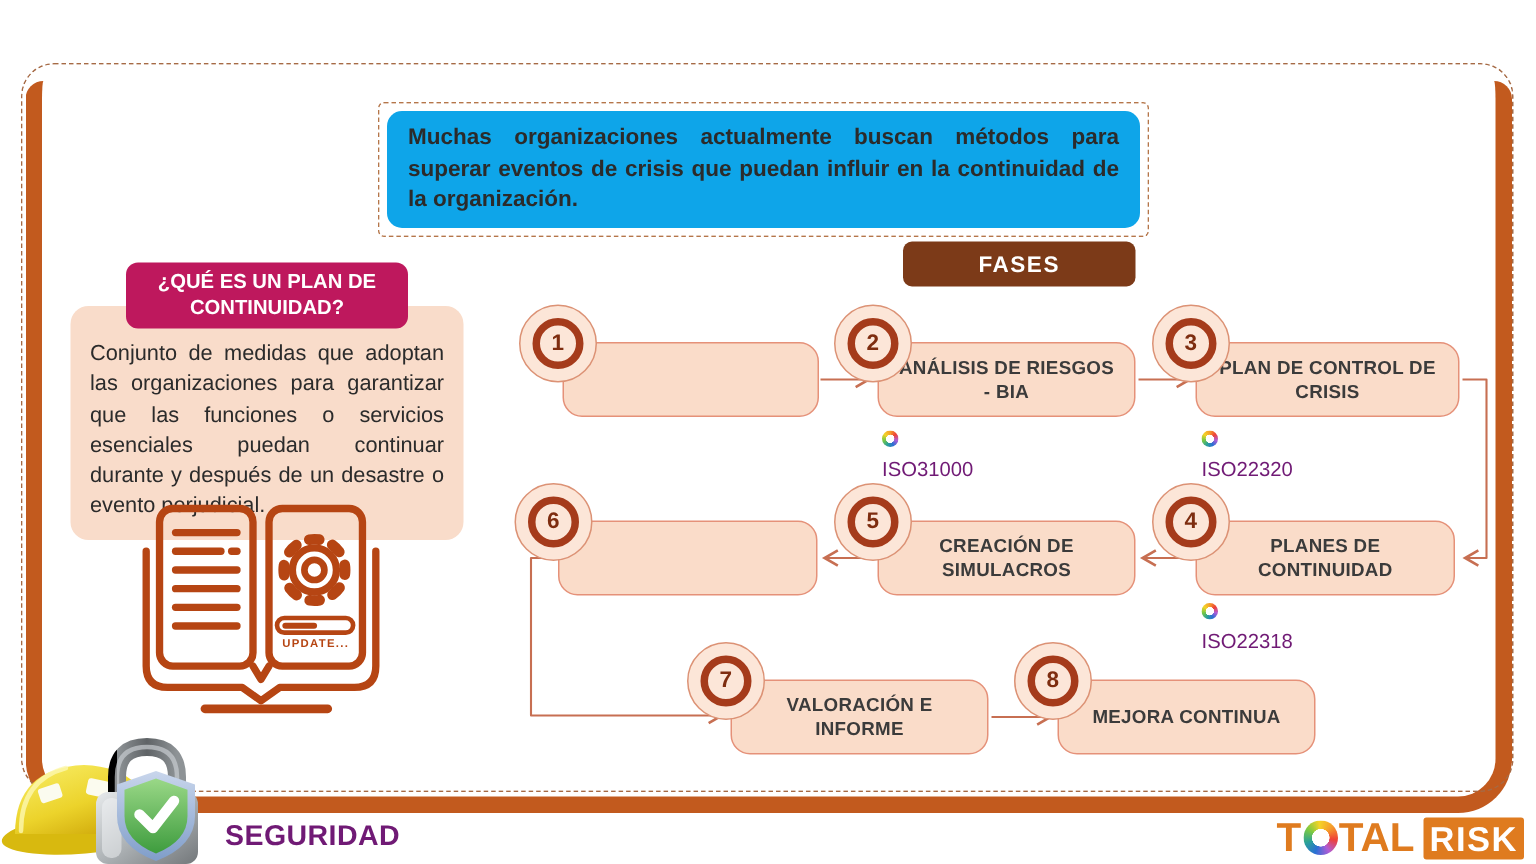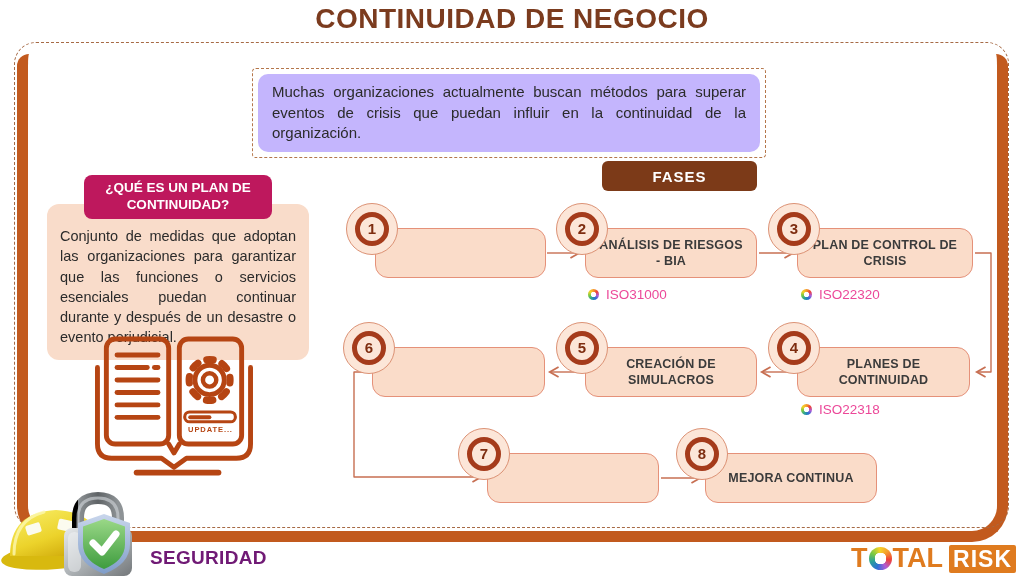--- a/index.html
+++ b/index.html
@@ -12,22 +12,22 @@
   
   .frame-dash{position:absolute;left:14px;top:42px;width:995px;height:486px;
               border:1.6px dashed #a66a45;border-radius:22px;box-sizing:border-box;}
   .frame-thick{position:absolute;left:17px;top:54px;width:991px;height:488px;box-sizing:border-box;
                border-left:11px solid #c25a1e;border-right:11px solid #c25a1e;border-bottom:11px solid #c25a1e;
                border-radius:12px 12px 36px 36px;}
 
   
   .intro-wrap{position:absolute;left:252px;top:68px;width:514px;box-sizing:border-box;
               border:1.6px dashed #b5764a;padding:5px;border-radius:4px;}
-  .intro-box{background:#c4b5fd;border-radius:10px;padding:8px 14px;font-size:15px;
-             color:#2b2b2b;text-align:justify;line-height:1.38;font-weight:400;}
+  .intro-box{background:#0ea5e9;border-radius:10px;padding:8px 14px;font-size:15px;
+             color:#2b2b2b;text-align:justify;line-height:1.38;font-weight:700;}
 
   
   .fases{position:absolute;left:602px;top:161px;width:155px;height:30px;background:#7c3a18;
          border-radius:6px;color:#fff;font-weight:bold;font-size:15px;letter-spacing:1px;
          display:flex;align-items:center;justify-content:center;}
 
   
   .q-body{position:absolute;left:47px;top:204px;width:262px;box-sizing:border-box;background:#f9dcca;
           border-radius:12px;padding:22px 13px 12px 13px;font-size:14.5px;line-height:1.4;
           color:#2b2b2b;text-align:justify;font-weight:500;}
@@ -41,21 +41,21 @@
         border-radius:13px;display:flex;align-items:center;justify-content:center;text-align:center;
         padding:4px 12px;font-size:12.5px;font-weight:bold;color:#3b3b3b;line-height:1.3;
         letter-spacing:.2px;z-index:2;}
   .badge{position:absolute;left:-30px;top:-26px;width:52px;height:52px;border-radius:50%;
          background:#fce6d8;border:1.5px solid #dc9275;display:flex;align-items:center;
          justify-content:center;z-index:4;box-sizing:border-box;}
   .badge-ring{width:34px;height:34px;border-radius:50%;border:5px solid #a53b1b;box-sizing:border-box;
               display:flex;align-items:center;justify-content:center;font-weight:bold;font-size:15px;
               color:#7e2d10;background:#fce6d8;}
 
-  .iso{position:absolute;display:flex;align-items:center;gap:7px;font-size:13.5px;color:#ec4899;z-index:2;}
+  .iso{position:absolute;display:flex;gap:7px;font-size:13.5px;color:#701a75;z-index:2;flex-direction:column;}
   .ring-icon{width:11px;height:11px;border-radius:50%;flex:0 0 auto;
      background:radial-gradient(closest-side,#fff 50%,transparent 52%),
      conic-gradient(#f59d2c,#ef4136,#b05cd6,#2b6fd4,#2aa198,#7ac943,#f5d327,#f59d2c);}
 
   .connectors{position:absolute;left:0;top:0;width:1024px;height:576px;pointer-events:none;z-index:1;}
 
   .book-svg{position:absolute;left:85px;top:330px;width:178px;height:148px;}
   .safety-svg{position:absolute;left:0px;top:490px;width:150px;height:86px;z-index:6;}
 
   
@@ -70,21 +70,20 @@
      background:radial-gradient(closest-side,#fff 50%,transparent 52%),
      conic-gradient(from 200deg,#2b6fd4,#2aa198,#7ac943,#f5d327,#f59d2c,#ef4136,#b05cd6,#2b6fd4);}
   .logo-risk{margin-left:6px;background:#df7b1f;color:#fff;padding:1px 4px 0 4px;font-size:23px;
              letter-spacing:1px;border-radius:2px;text-align:center;}
 </style>
 </head>
 <body>
 
 <div class="canvas">
 
-  <div class="page-title">CONTINUIDAD DE NEGOCIO</div>
 
   <div class="frame-thick"></div>
   <div class="frame-dash"></div>
 
   <div class="intro-wrap">
     <div class="intro-box">Muchas organizaciones actualmente buscan métodos para superar eventos de crisis que puedan influir en la continuidad de la organización.</div>
   </div>
 
   <div class="fases">FASES</div>
 
@@ -139,20 +138,21 @@
   </div>
   <div class="step" style="left:372px;top:347px;width:173px;height:50px;">
     <div class="badge">
         <div class="badge-ring">6</div>
       </div>
   </div>
   <div class="step" style="left:487px;top:453px;width:172px;height:50px;">
     <div class="badge">
         <div class="badge-ring">7</div>
       </div>
+    <span>VALORACIÓN E INFORME</span>
   </div>
   <div class="step" style="left:705px;top:453px;width:172px;height:50px;">
     <div class="badge">
         <div class="badge-ring">8</div>
       </div>
     <span>MEJORA CONTINUA</span>
   </div>
 
   <div class="iso" style="left:588px;top:287px;">
     <span class="ring-icon"></span>

